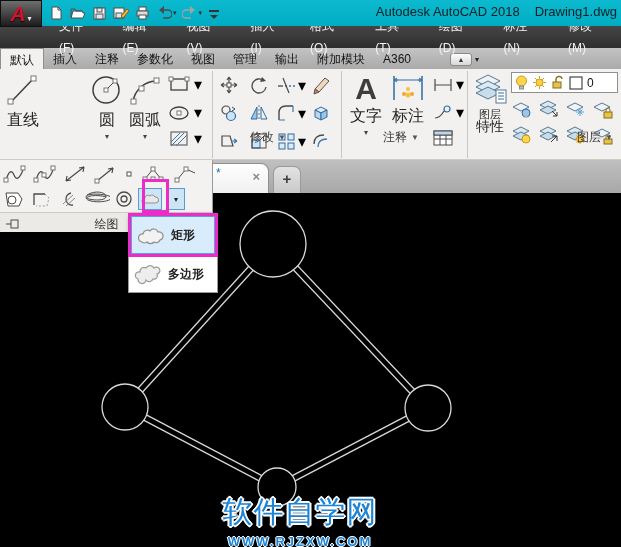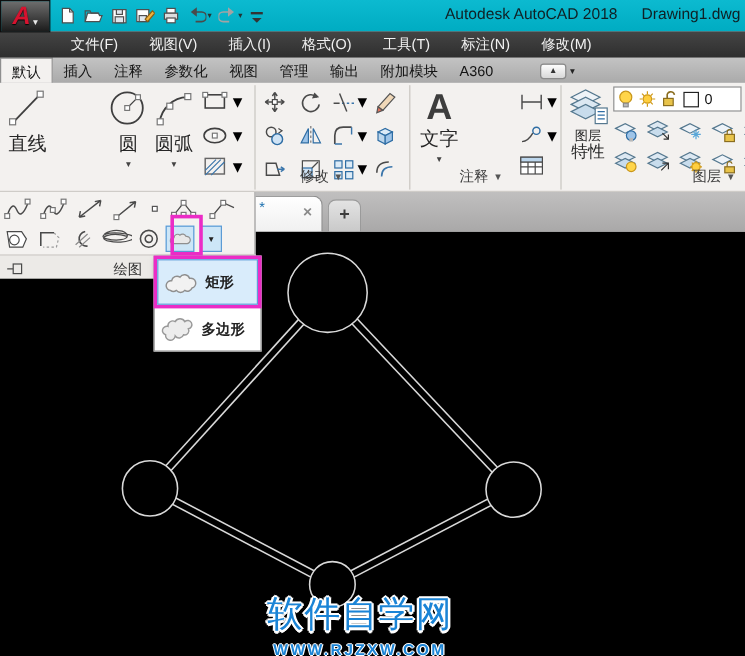--- a/index.html
+++ b/index.html
@@ -9,38 +9,38 @@
   .abs { position:absolute; }
 
   
   #titlebar { left:0; top:0; width:621px; height:26px; background:linear-gradient(#0cbad0,#00acc2); z-index:7; }
   #logo { left:0; top:0; width:42px; height:27px; background:linear-gradient(#6e6e6e,#1c1c1c); border:1px solid #0e0e0e; display:flex; align-items:center; justify-content:center; z-index:9; }
   #logo .a { color:#d6132f; font-size:21px; font-weight:bold; font-style:italic; text-shadow:0 1px 1px #000; }
   #logo .dd { color:#e8e8e8; font-size:8px; margin:10px 0 0 2px; }
   #qat { left:48px; top:1px; height:24px; display:flex; align-items:center; gap:5px; }
   .qicon { display:flex; align-items:center; }
   .qdd { font-size:7px; color:#233; margin-left:1px; }
-  #titletext { top:4px; right:4px; height:18px; display:flex; gap:20px; color:#102024; font-size:13px;text-align:center; }
+  #titletext { top:4px; right:4px; height:18px; display:flex; gap:15px; color:#102024; font-size:13px;text-align:center; }
 
   
   #menubar { left:0; top:26px; width:621px; height:22px; background:linear-gradient(#454545,#2e2e2e); display:flex; align-items:center; padding-left:46px; z-index:6; }
   .menu-item { color:#f2f2f2; font-size:12px; padding:0 13px; line-height:22px; }
 
   
   #ribbontabs { left:0; top:48px; width:621px; height:21px; background:linear-gradient(#c3c3c3,#aaaaaa); display:flex; align-items:flex-end; z-index:5; }
   .rtab { font-size:12px; color:#141414; padding:3px 9px 2px; height:21px; line-height:16px; }
   .rtab.active { background:#f3f1ef; border:1px solid #8f8f8f; border-bottom:none; }
   #tab-collapse { margin-left:30px; display:flex; align-items:center; gap:3px; padding-bottom:3px; }
   #tab-collapse .btn { width:22px; height:13px; background:linear-gradient(#fdfdfd,#d8d8d8); border:1px solid #8a8a8a; border-radius:3px; font-size:7px; color:#333; text-align:center; line-height:12px; }
   #tab-collapse .dd { font-size:8px; color:#222; }
 
   
   #ribbon { left:0; top:69px; width:621px; height:91px; background:#f3f1ef; border-bottom:1px solid #cfccc8; z-index:4; overflow:hidden; }
   .vsep { position:absolute; top:2px; width:1px; height:87px; background:#c9c5c0; }
-  .panel-label { position:absolute; bottom:3px; font-size:12px; color:#3d3d3d; display:flex; gap:4px; align-items:center; }
+  .panel-label { position:absolute; bottom:13px; font-size:12px; color:#3d3d3d; display:flex; gap:4px; align-items:center; }
   .panel-label .pa { font-size:8px; color:#555; }
   .bigbtn { position:absolute; top:3px; display:flex; flex-direction:column; align-items:center; }
   .bigbtn .lbl { font-size:16px; color:#262626; margin-top:2px; }
   .bigbtn .dd { font-size:8px; color:#444; margin-top:1px; }
   .smallrow { position:absolute; display:flex; align-items:center; gap:2px; }
 
   
   #drawpanel-ext { left:0; top:160px; width:213px; height:72px; background:#f4f2f0; border-right:1px solid #9a9a9a; border-bottom:1px solid #9a9a9a; z-index:5; }
   #dp-row1 { position:absolute; left:3px; top:3px; display:flex; gap:6px; align-items:center; }
   #dp-row2 { position:absolute; left:3px; top:28px; display:flex; gap:5px; align-items:center; }
@@ -147,24 +147,26 @@
     </div>
   </div>
 
   <div id="logo" class="abs">
     <span class="a">A</span>
     <span class="dd">▾</span>
   </div>
 
   <div id="menubar" class="abs">
     <span class="menu-item">文件(F)</span>
+    <span class="menu-item">编辑(E)</span>
     <span class="menu-item">视图(V)</span>
     <span class="menu-item">插入(I)</span>
     <span class="menu-item">格式(O)</span>
     <span class="menu-item">工具(T)</span>
+    <span class="menu-item">绘图(D)</span>
     <span class="menu-item">标注(N)</span>
     <span class="menu-item">修改(M)</span>
   </div>
 
   <div id="ribbontabs" class="abs">
     <span class="rtab active">默认</span>
     <span class="rtab">插入</span>
     <span class="rtab">注释</span>
     <span class="rtab">参数化</span>
     <span class="rtab">视图</span>
@@ -320,20 +322,31 @@
       <span>修改</span>
       <span class="pa">▼</span>
     </div>
 
     <div class="bigbtn" style="left:348px;width:36px">
       <svg width="34" height="32">
           <text x="17" y="27" text-anchor="middle" font-size="30" font-weight="bold" fill="#3d3d3d" font-family="Liberation Sans,sans-serif">A</text>
         </svg>
       <span class="lbl">文字</span>
       <span class="dd">▾</span>
+    </div>
+    <div class="bigbtn" style="left:388px;width:40px">
+      <svg width="36" height="32">
+          <path d="M4 4v24M32 4v24" stroke="#2e6da4" stroke-width="1.5"></path>
+          <path d="M4 8h28M8 8l-4 0 3-2m-3 2 3 2M28 8l4 0-3-2m3 2-3 2" stroke="#2e6da4" fill="none"></path>
+          <circle cx="14" cy="22" r="2" fill="#f2a33c"></circle>
+          <circle cx="18" cy="17" r="2" fill="#f6c13c"></circle>
+          <circle cx="22" cy="22" r="2" fill="#f2a33c"></circle>
+          <circle cx="18" cy="23" r="2.5" fill="#f6c13c"></circle>
+        </svg>
+      <span class="lbl">标注</span>
     </div>
     <div class="smallrow" style="left:432px;top:6px">
       <svg width="22" height="16">
           <path d="M3 2v12M19 2v12M3 8h16" stroke="#4a4a4a" fill="none" stroke-width="1.2"></path>
         </svg>
       <span class="dd">▾</span>
     </div>
     <div class="smallrow" style="left:432px;top:34px">
       <svg width="22" height="16">
           <path d="M3 13Q8 13 12 6" fill="none" stroke="#4a4a4a" stroke-width="1.2"></path>

